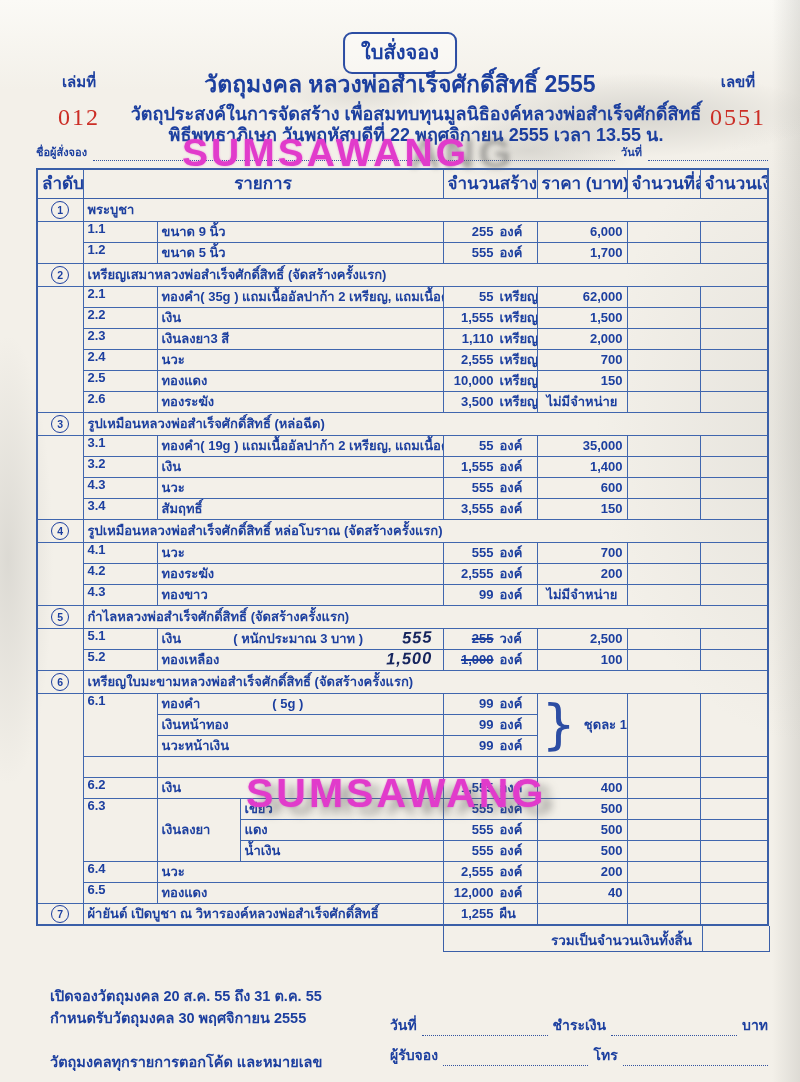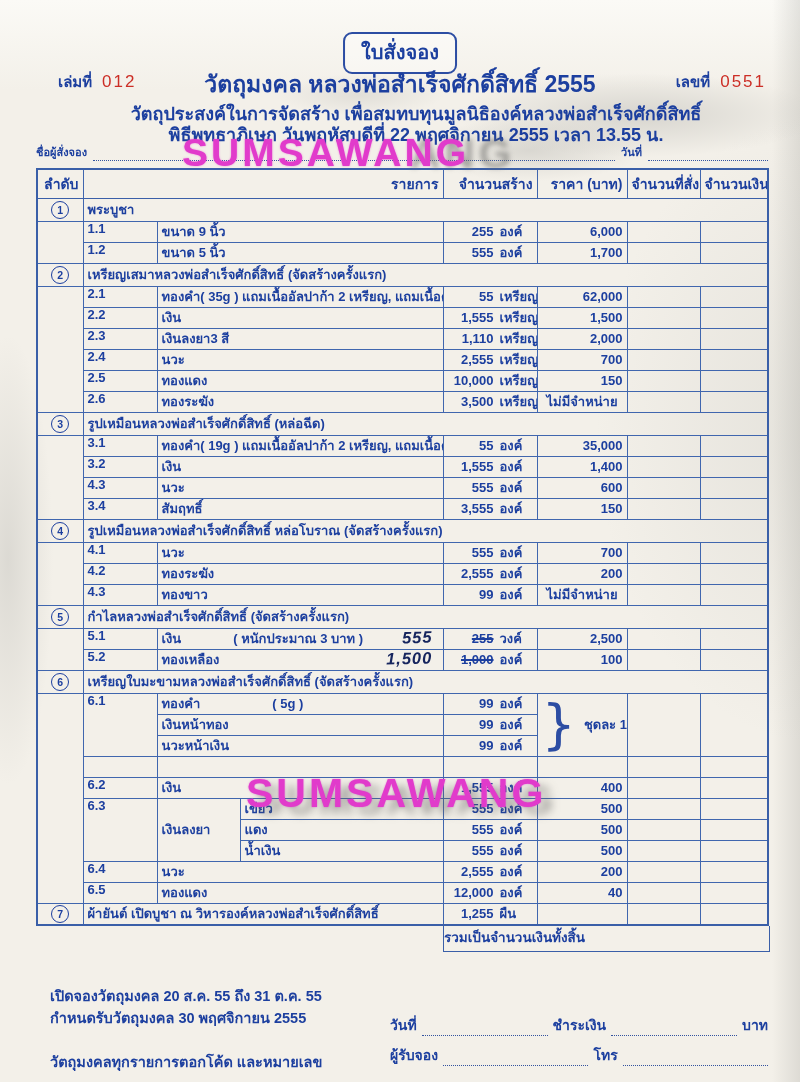--- a/index.html
+++ b/index.html
@@ -15,38 +15,38 @@
       radial-gradient(ellipse 300px 420px at 820px 430px, rgba(175,175,170,.22), transparent 75%),
       radial-gradient(ellipse 60px 300px at 8px 560px, rgba(150,150,146,.25), transparent 75%),
       linear-gradient(90deg, transparent 96.5%, rgba(165,165,160,.28)),
       linear-gradient(180deg, #fbfaf6 0px, #f3f0e9 90px);
   }
   .abs{position:absolute;}
   
   .badge{left:50%; transform:translateX(-50%); top:32px;
     border:2px solid #2c4da3; border-radius:9px; padding:2px 16px 4px;
     font-size:20px; font-weight:bold; background:rgba(255,255,255,.35);}
-  .stampline{display:flex; align-items:center; gap:10px;}
+  .stampline{display:flex; align-items:center; gap:10px;flex-direction:column;}
   .book{left:58px; top:70px;}
   .docno{right:34px; top:70px;}
   .stamp-label{font-size:15px; font-weight:bold;}
-  .stamp-no{font-family:Liberation Sans, sans-serif; font-size:17px; color:#cc2e26; letter-spacing:2px;}
+  .stamp-no{font-family:Liberation Serif, serif; font-size:24px; color:#cc2e26; letter-spacing:2px;}
   .title{left:0; width:100%; top:66px; text-align:center; font-size:23px; font-weight:bold;}
   .sub{left:16px; width:100%; text-align:center; font-size:18px; font-weight:bold;}
   .sub1{top:99px;} .sub2{top:120px;}
   .nameline{left:36px; right:32px; top:143px; display:flex; align-items:flex-end; gap:6px;
     font-size:11px; font-weight:bold;}
   .dl{border-bottom:1.5px dotted #33539f; height:17px; display:inline-block;}
   .fl1{flex:1;} .dl120{width:120px;}
   
   .tablewrap{position:absolute; top:168px; left:36px; width:732px;}
   table.t{border-collapse:collapse; table-layout:fixed; width:732px; border:2px solid #3a5fa8;}
   .t td,.t th{border:1px solid #4066ae; padding:0 4px; overflow:hidden; white-space:nowrap;
     font-size:13px; line-height:1.15; font-weight:bold; color:#1c3f9f;}
-  .t th{height:28px; font-size:14px; text-align:right; border-bottom:1.5px solid #3a5fa8;}
+  .t th{height:28px; font-size:17px; text-align:center; border-bottom:1.5px solid #3a5fa8;}
   .sec td{height:22px;}
   .it td,.sp td{height:20px;}
   .c0{text-align:center;}
   .circ{display:inline-flex; width:16px; height:16px; border:1.3px solid #1c3f9f; border-radius:50%;
     align-items:center; justify-content:center; font-size:10.5px; font-weight:bold;}
   .sect{padding-left:8px;}
   .cno{padding-left:12px; font-weight:600; vertical-align:top;}
   .cd{padding-left:8px; position:relative;}
   .cd2{padding-left:8px;}
   .csub{padding-left:10px;}
@@ -61,21 +61,21 @@
   .note61{margin-left:72px;}
   .hand{position:absolute; right:10px; top:-1px; font-size:16.5px; font-style:italic; font-weight:bold;
     color:#16255e; transform:rotate(-1.5deg); letter-spacing:1px;}
   .setp{text-align:left; padding-left:2px;}
   .setwrap{display:flex; align-items:center;}
   .brace{font-size:54px; font-weight:400; line-height:.9; color:#2c4da3; margin-right:8px;
     font-family:"DejaVu Sans",sans-serif;}
   .setprice{font-size:13px; font-weight:bold;}
   
   .totalbar{margin-left:407px; width:325px; border:1.5px solid #3a5fa8; border-top:none;
-    display:flex; height:25px; align-items:flex-start;flex-direction:column;}
+    display:flex; height:25px; align-items:flex-end;}
   .tl{flex:1; text-align:right; padding-right:10px; font-size:13.5px; font-weight:bold;}
   .tamt{width:66px; align-self:stretch; border-left:1px solid #4066ae;}
   
   .fline{font-size:14.5px; font-weight:bold;}
   .f1{left:50px; top:984px;} .f2{left:50px; top:1006px;}
   .f3{left:50px; top:1028px;} .f4{left:50px; top:1050px;}
   .uline{text-decoration:underline; font-style:italic;}
   .frow{display:flex; align-items:flex-end; gap:5px; font-size:14px; font-weight:bold;}
   .frA{left:390px; width:378px; top:1014px;}
   .frB{left:390px; width:378px; top:1044px;}

